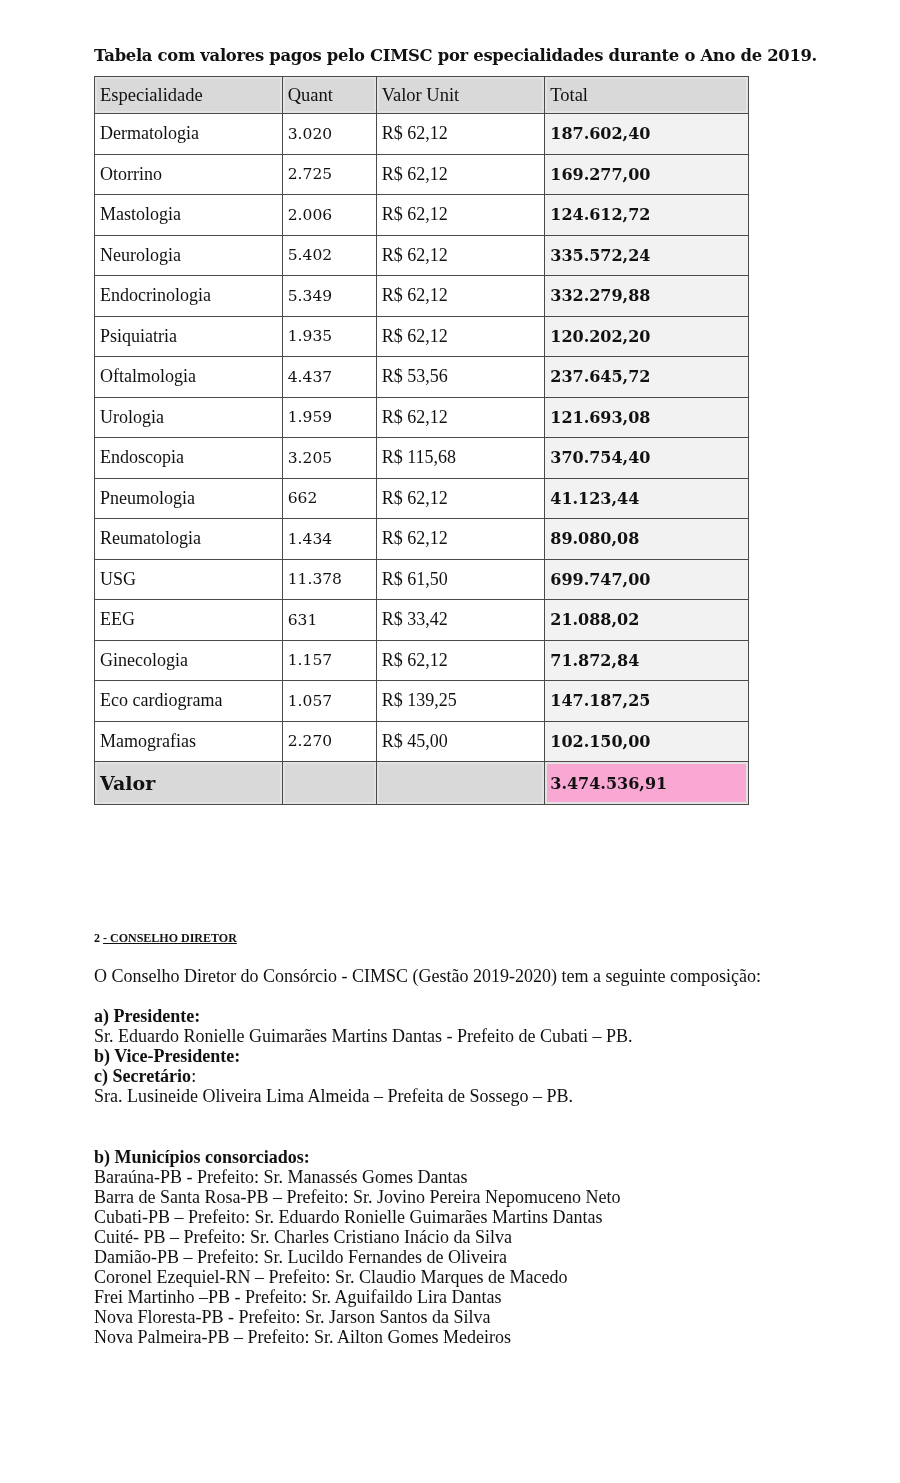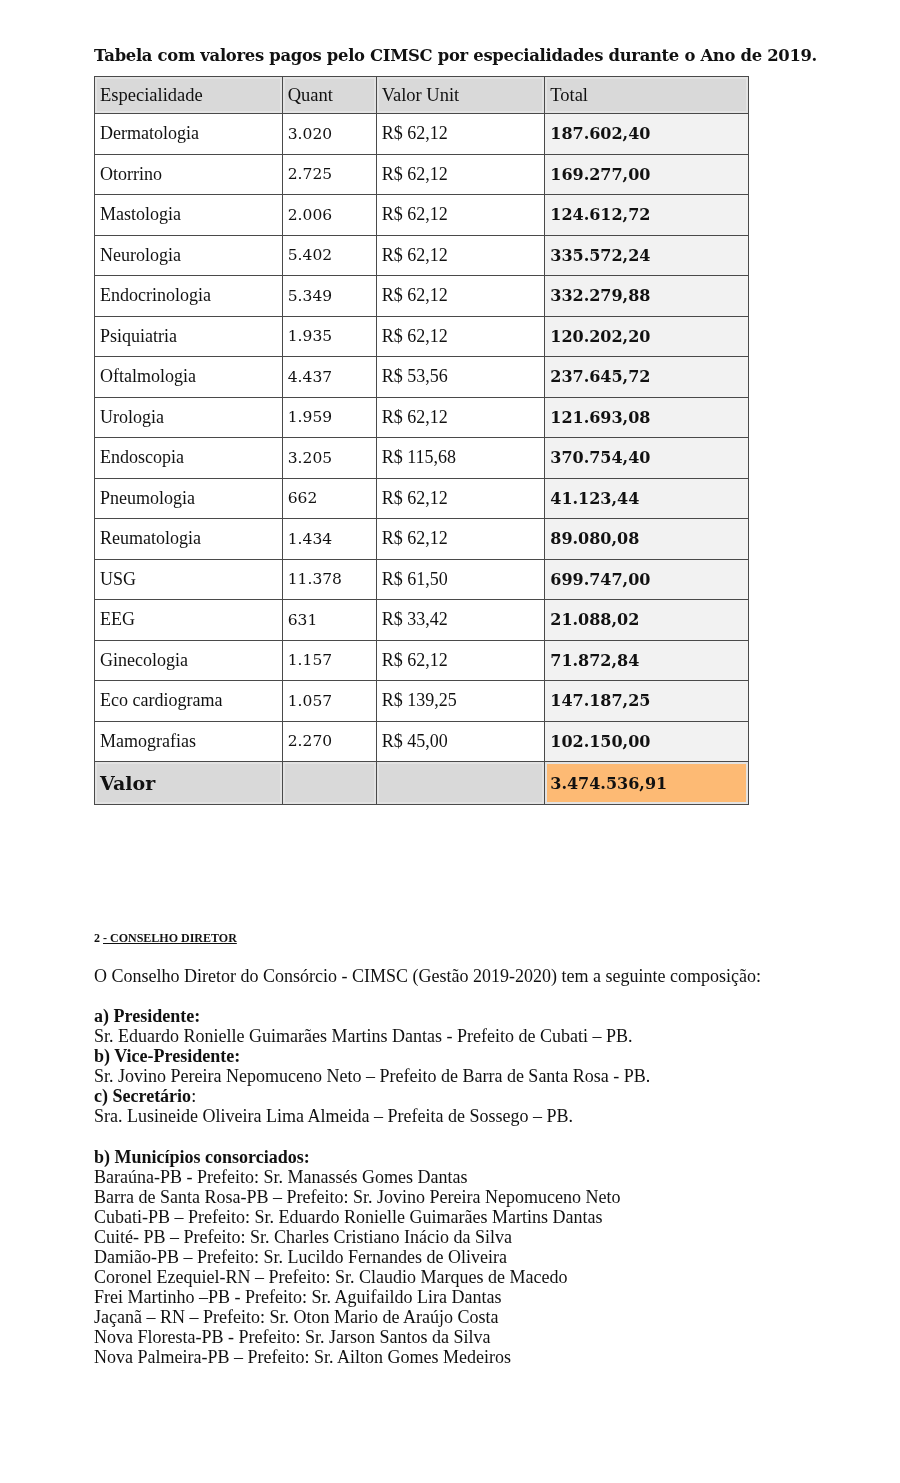--- a/index.html
+++ b/index.html
@@ -167,47 +167,45 @@
         <td class="num">2.270</td>
         <td>R$ 45,00</td>
         <td class="total">102.150,00</td>
       </tr>
     </tbody>
   <tfoot>
     <tr class="sum">
       <td class="label">Valor</td>
       <td></td>
       <td></td>
-      <td class="total" style="background:#fdba74">3.474.536,91</td>
+      <td class="total" style="background:#f9a8d4">3.474.536,91</td>
     </tr>
   </tfoot>
 </table>
 
 <div class="sec-title">
   <span>2 </span><span class="u">- CONSELHO DIRETOR</span>
 </div>
 
 <div class="text-block" style="top:966px">O Conselho Diretor do Consórcio - CIMSC (Gestão 2019-2020) tem a seguinte composição:</div>
 
 <div class="text-block" style="top:1006px">
   <div class="b">a) Presidente:</div>
   <div>Sr. Eduardo Ronielle Guimarães Martins Dantas - Prefeito de Cubati – PB.</div>
   <div class="b">b) Vice-Presidente:</div>
-  <div>Sr. Jovino Pereira Nepomuceno Neto – Prefeito de Barra de Santa Rosa - PB.</div>
   <div><span class="b">c) Secretário</span><span>:</span></div>
   <div>Sra. Lusineide Oliveira Lima Almeida – Prefeita de Sossego – PB.</div>
 </div>
 
 <div class="text-block" style="top:1147px">
   <div class="b">b) Municípios consorciados:</div>
   <div id="muni-list">
       <div>Baraúna-PB - Prefeito: Sr. Manassés Gomes Dantas</div>
       <div>Barra de Santa Rosa-PB – Prefeito: Sr. Jovino Pereira Nepomuceno Neto</div>
       <div>Cubati-PB – Prefeito: Sr. Eduardo Ronielle Guimarães Martins Dantas</div>
       <div>Cuité- PB – Prefeito: Sr. Charles Cristiano Inácio da Silva</div>
       <div>Damião-PB – Prefeito: Sr. Lucildo Fernandes de Oliveira</div>
       <div>Coronel Ezequiel-RN – Prefeito: Sr. Claudio Marques de Macedo</div>
       <div>Frei Martinho –PB - Prefeito: Sr. Aguifaildo Lira Dantas</div>
-      <div>Jaçanã – RN – Prefeito: Sr. Oton Mario de Araújo Costa</div>
       <div>Nova Floresta-PB - Prefeito: Sr. Jarson Santos da Silva</div>
       <div>Nova Palmeira-PB – Prefeito: Sr. Ailton Gomes Medeiros</div>
     </div>
 </div>
 
 </body></html>

